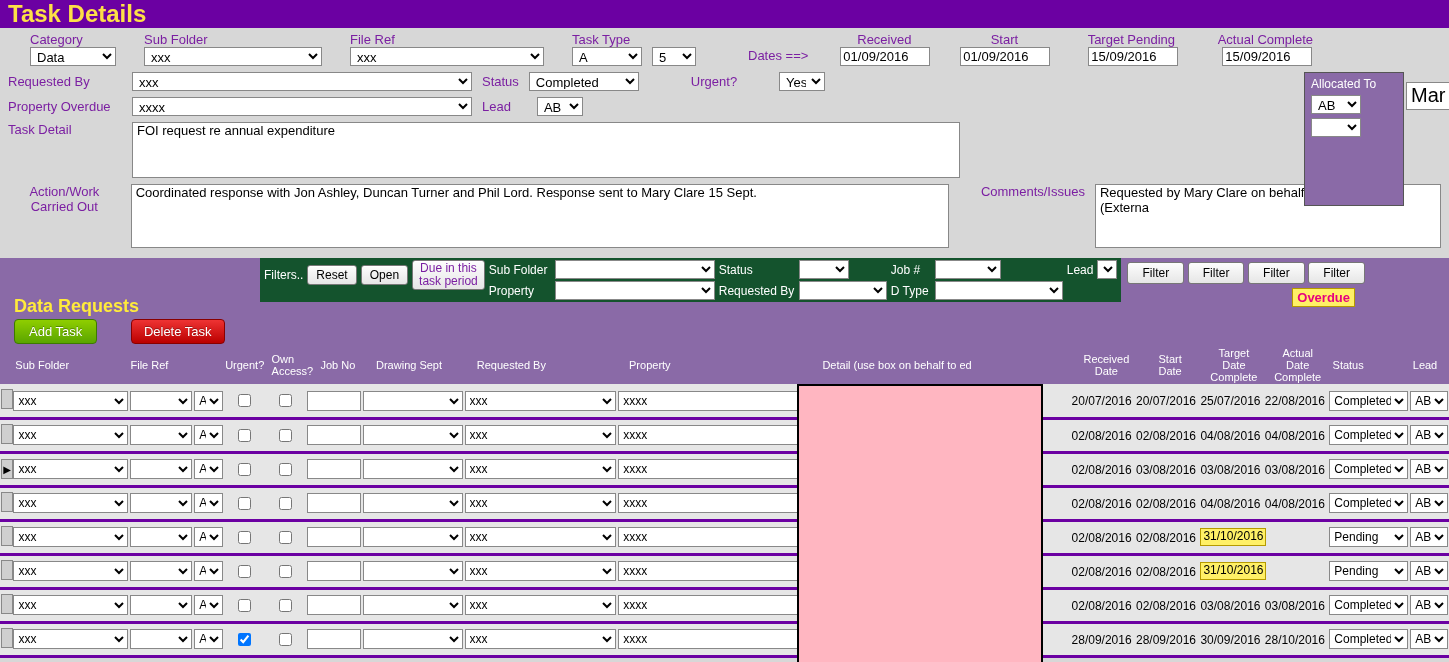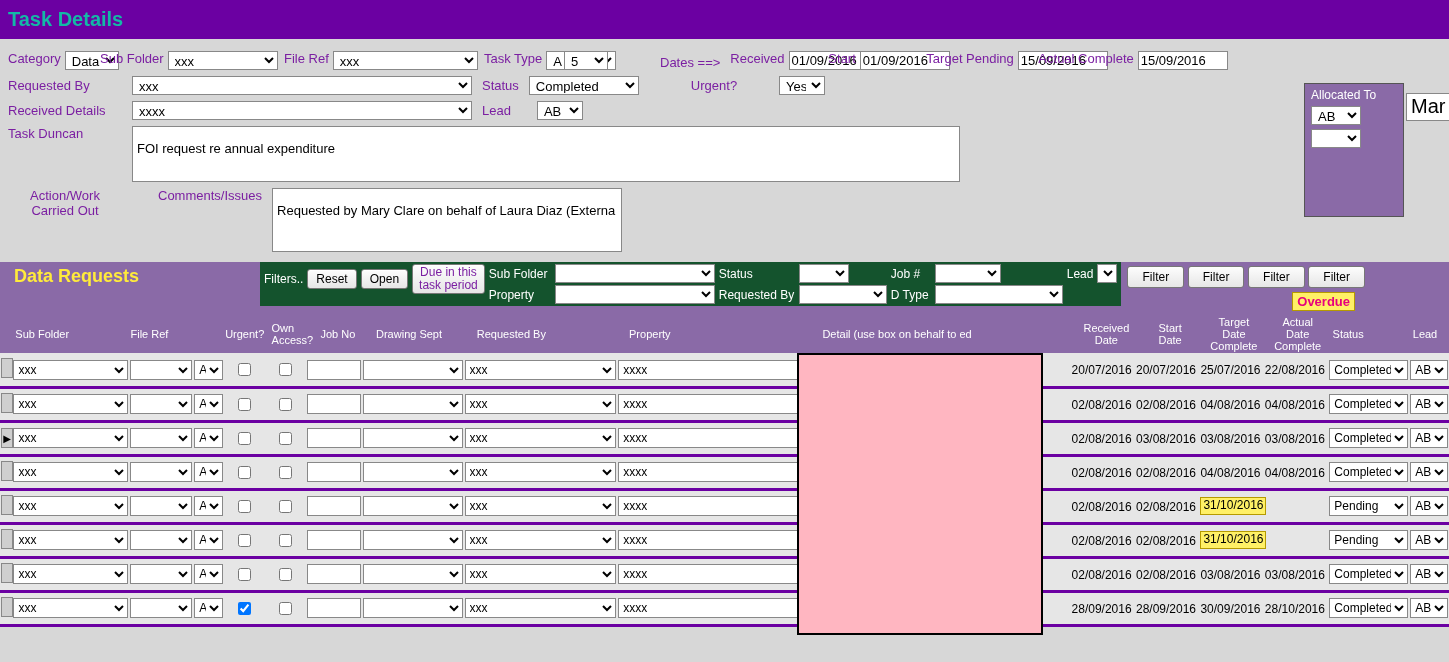--- a/index.html
+++ b/index.html
@@ -7,44 +7,44 @@
     margin: 0;
     font-family: "Segoe UI", Tahoma, Arial, sans-serif;
     font-size: 13px;
     background: #d7d7d7;
     overflow: hidden;
     width: 1449px;
     height: 662px;
   }
   .hdr-lpur { background: #8a6aa7; color: #fff; }
   .title-bar {
-    font-size: 20px;
+    font-size: 24px;
     font-weight: 600;
-    color: #14b8a6;
-    padding: 8px 8px;
+    color: #fde047;
+    padding: 0 8px;
     background: #6b00a2;
   }
   .section-title { color: #ffeb3b; font-size: 18px; font-weight: 600; }
   .lbl { color: #7b1fa2; font-size: 13px; text-align: left; padding-right: 4px; white-space: nowrap; }
   .lbl-center { text-align: center; }
   .combo, .txt, .date {
     font-family: inherit;
     font-size: 13px;
     border: 1px solid #888;
     background: #fff;
     padding: 1px 2px;
     height: 19px;
   }
   .combo { appearance: menulist; }
   .ta {
     font-family: inherit;
     font-size: 13px;
     border: 1px solid #888;
     background: #fff;
-    padding: 14px 4px;
+    padding: 0 4px;
     resize: none;
     overflow: hidden;
   }
   .btn-3d {
     background: linear-gradient(#fdfdfd, #e6e6e6);
     border: 1px solid #777;
     border-radius: 3px;
     font-size: 12px;
     padding: 2px 8px;
     cursor: pointer;
@@ -135,21 +135,21 @@
   }
   .hl-date {
     background: #fff066;
     border: 1px solid #b59a00;
     padding: 0 2px;
     font-size: 12px;
     height: 18px;
     display: inline-block;
   }
   .flex { display: flex; }
-  .col { display: flex; flex-direction: row; }
+  .col { display: flex; flex-direction: column; margin-left: 22px; }
   .filters-box {
     background: #14532d;
     color: #fff;
     padding: 2px 4px;
     display: flex;
     align-items: flex-start;
     gap: 4px;
     flex-wrap: nowrap;
   }
   .chk { width:13px; height:13px; }
@@ -215,48 +215,53 @@
     <select class="combo" style="width:340px;"><option>xxx</option></select>
     <span class="lbl" style="padding-left:4px;">Status</span>
     <select class="combo" style="width:110px;"><option>Completed</option></select>
     <div style="width:40px;"></div>
     <span class="lbl">Urgent?</span>
     <div style="width:26px;"></div>
     <select class="combo" style="width:46px;"><option>Yes</option></select>
   </div>
 
   <div class="flex" style="gap:6px; margin-top:6px; align-items:center;">
-    <span class="lbl" style="width:118px;">Received Details</span>
+    <span class="lbl" style="width:118px;">Property Overdue</span>
     <select class="combo" style="width:340px;"><option>xxxx</option></select>
     <span class="lbl" style="padding-left:4px;">Lead</span>
     <select class="combo" style="width:46px; margin-left:16px;"><option>AB</option></select>
   </div>
 
   <div class="flex" style="gap:6px; margin-top:6px; align-items:flex-start;">
-    <span class="lbl" style="width:118px;">Task Duncan</span>
+    <span class="lbl" style="width:118px;">Task Detail</span>
     <textarea class="ta" style="width: 828px; height: 56px;">FOI request re annual expenditure</textarea>
   </div>
 
   <div class="flex" style="gap:6px; margin-top:6px; align-items:flex-start;">
     <span class="lbl" style="width:118px; white-space:pre-line;text-align:center;">Action/Work
 Carried Out</span>
+    <textarea class="ta" style="width: 828px; height: 64px;">Coordinated response with Jon Ashley, Duncan Turner and Phil Lord. Response sent to Mary Clare 15 Sept.</textarea>
     <div style="width:20px;"></div>
     <span class="lbl">Comments/Issues</span>
     <textarea class="ta" style="width: 350px; height: 64px;">Requested by Mary Clare on behalf of Laura Diaz (Externa</textarea>
   </div>
 </div>
 
 <div style="margin-top:2px;">
 
   <div class="hdr-lpur" style="padding:0; position:relative;">
 
     <div style="display:flex; align-items:flex-start;">
 
-      <div style="width:260px; padding:4px 8px 2px 14px;">
+      <div style="width:260px; padding:4px 8px 2px 14px;margin-top:34px;">
         <div class="section-title">Data Requests</div>
+        <div style="margin-top:2px;">
+          <button class="btn-add">Add Task</button>
+          <button class="btn-del" style="margin-left:30px;">Delete Task</button>
+        </div>
       </div>
 
       <div class="filters-box" style="flex:0 0 auto;">
         <div style="display:flex; flex-direction:column; gap:2px;">
           <div class="flex" style="gap:4px; align-items:center;">
             <span style="font-size:12px;">Filters..</span>
             <button class="btn-3d">Reset</button>
             <button class="btn-3d">Open</button>
             <button class="btn-3d btn-purple-label" style="white-space:pre-line; text-align:center; line-height:1.1; padding:1px 6px;">Due in this
 task period</button>

